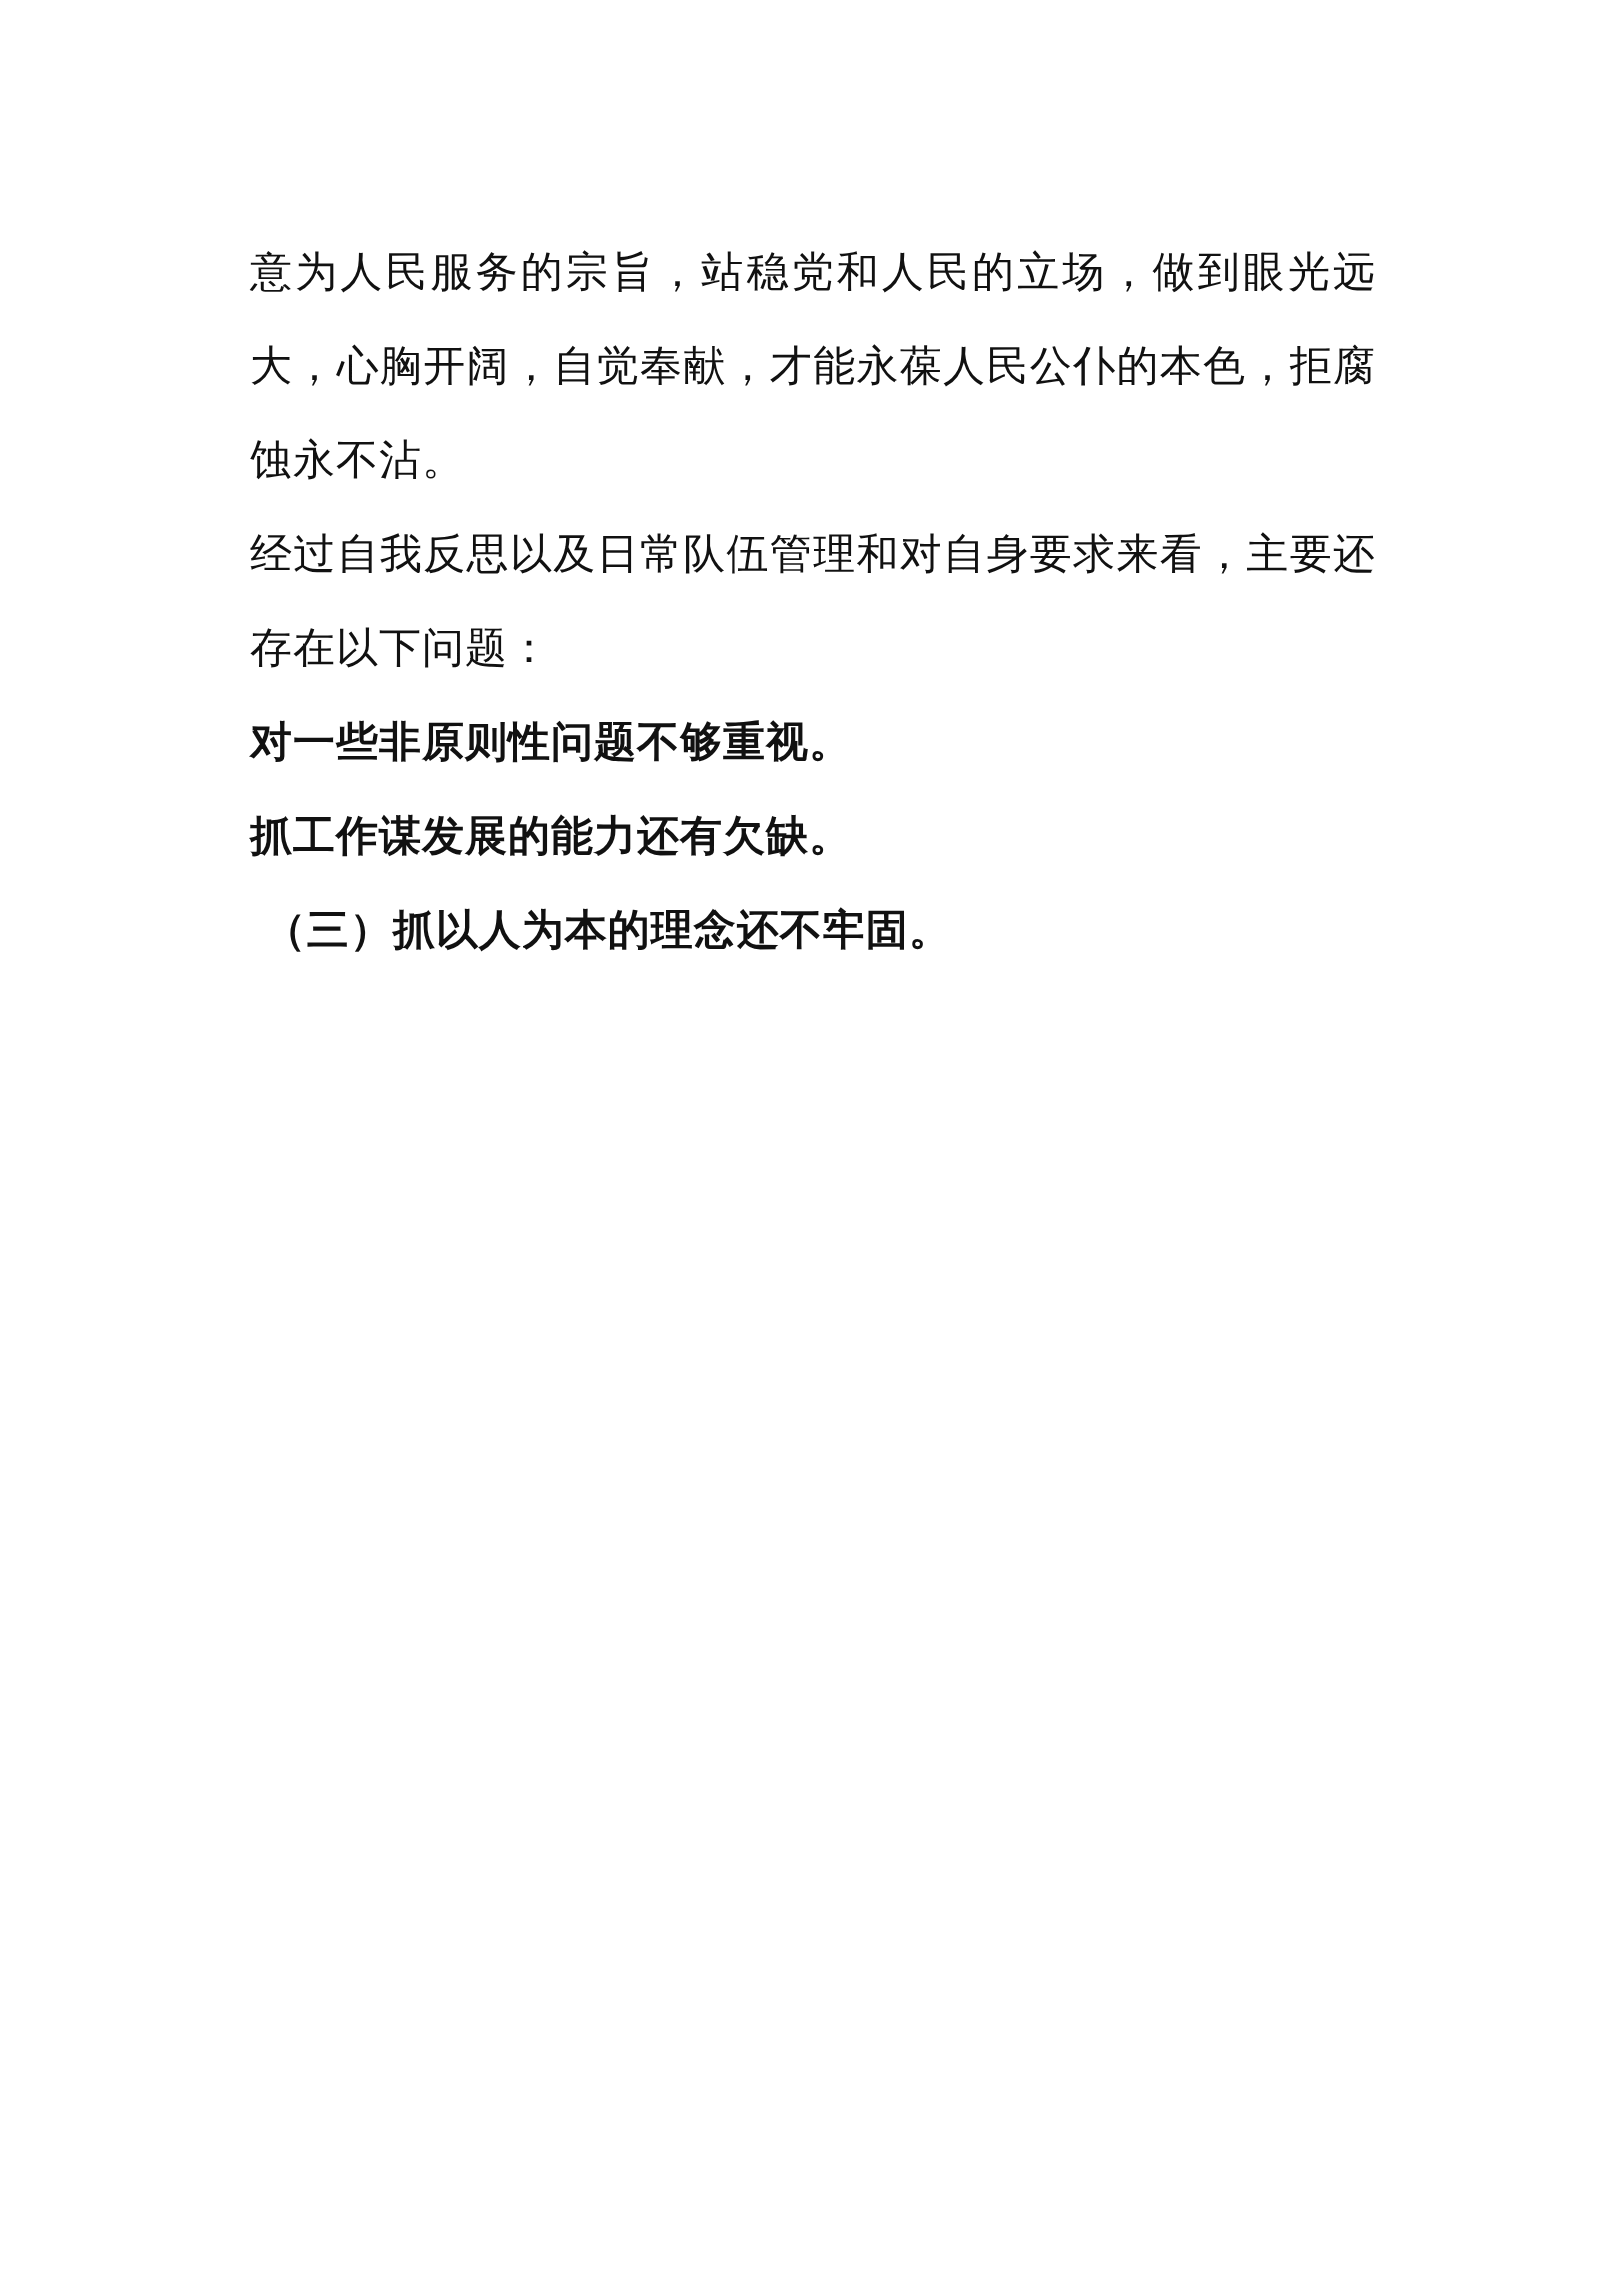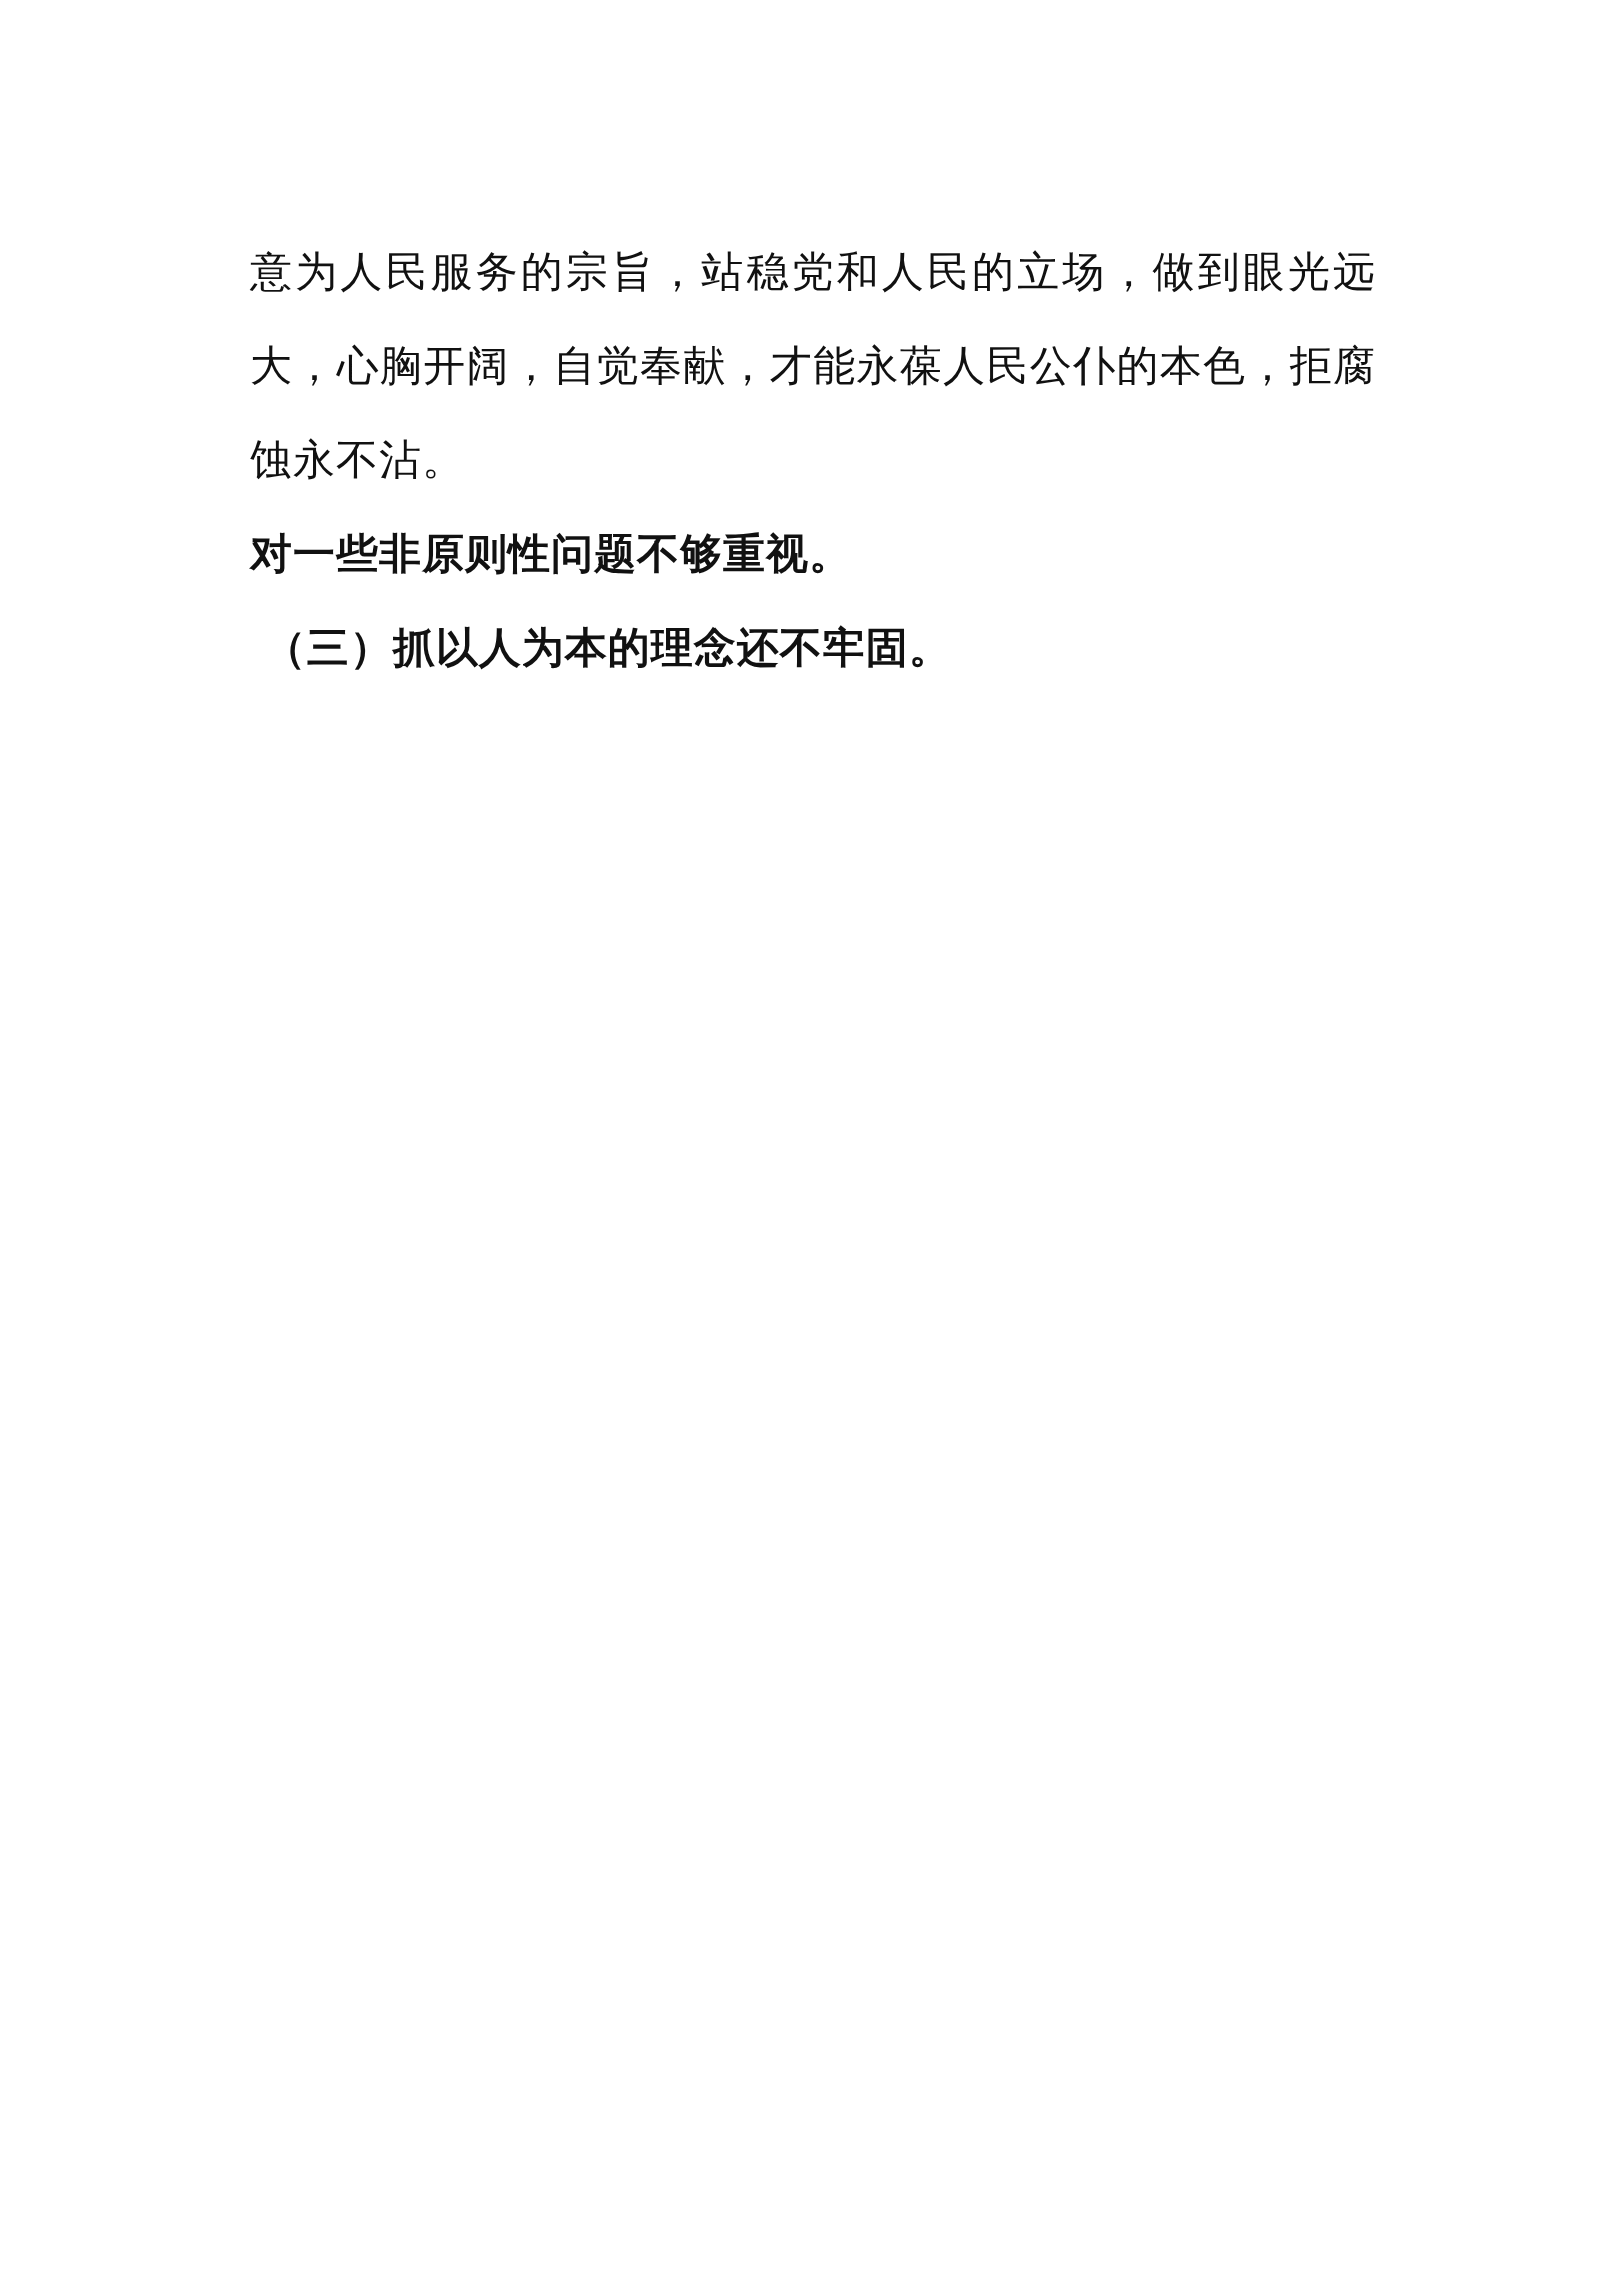--- a/index.html
+++ b/index.html
@@ -37,17 +37,19 @@
   .doc p.indent {
     padding-left: 13.7px;
   }
 </style>
 </head>
 <body>
 
 <div class="page">
   <div class="doc">
     <p>意为人民服务的宗旨，站稳党和人民的立场，做到眼光远大，心胸开阔，自觉奉献，才能永葆人民公仆的本色，拒腐蚀永不沾。</p>
+    <p>经过自我反思以及日常队伍管理和对自身要求来看，主要还存在以下问题：</p>
     <p class="bold">对一些非原则性问题不够重视。</p>
+    <p class="bold">抓工作谋发展的能力还有欠缺。</p>
     <p class="bold indent">（三）抓以人为本的理念还不牢固。</p>
   </div>
 </div>
 
 
 </body></html>

